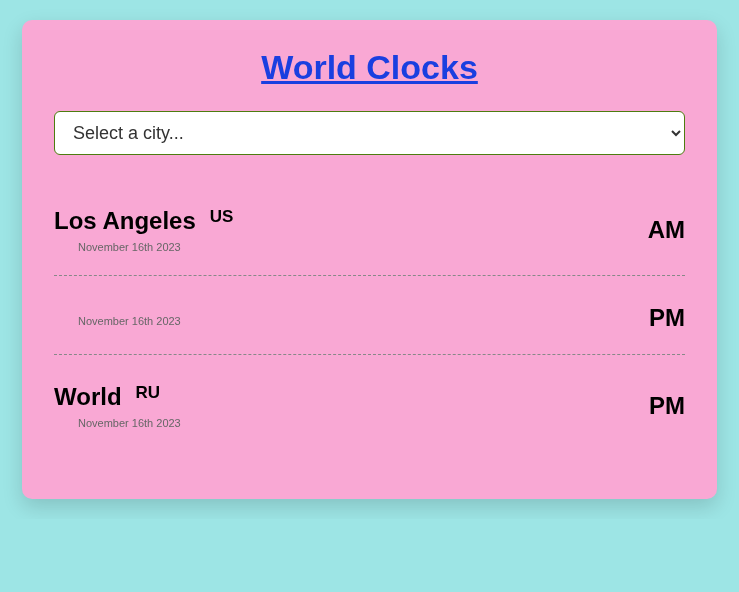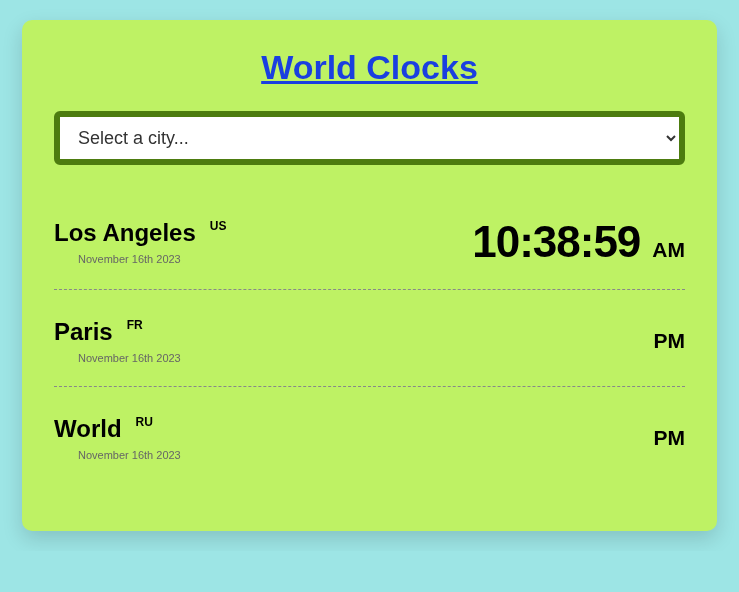--- a/index.html
+++ b/index.html
@@ -9,41 +9,41 @@
     }
     body {
       background: #9de5e5;
       font-family: Arial, Helvetica, sans-serif;
       padding: 20px;
       display: flex;
       justify-content: center;
       align-items: flex-start;
     }
     .card {
-      background: #bef264;
+      background: #f9a8d4;
       border-radius: 10px;
       width: 695px;
       padding: 28px 32px 48px;
       box-shadow: 0 8px 20px rgba(0,0,0,0.15);
     }
     .title {
       text-align: center;
       margin-bottom: 24px;
     }
     .title a {
       color: #1a3fe0;
       font-size: 34px;
       font-weight: bold;
       text-decoration: underline;
     }
     .city-select {
       width: 100%;
       padding: 10px 14px;
       font-size: 18px;
-      border: 6px solid #4d7c0f;
+      border: 1px solid #4d7c0f;
       border-radius: 6px;
       background: #fff;
       color: #333;
       margin-bottom: 24px;
       appearance: auto;
     }
     .clock-row {
       display: flex;
       justify-content: space-between;
       align-items: center;
@@ -60,21 +60,21 @@
       display: flex;
       align-items: flex-start;
       gap: 14px;
     }
     .city-name {
       font-size: 24px;
       font-weight: bold;
       color: #000;
     }
     .country-code {
-      font-size: 12px;
+      font-size: 17px;
       font-weight: bold;
       color: #000;
     }
     .date {
       font-size: 11px;
       color: #666;
       margin-top: 6px;
       margin-left: 24px;
     }
     .right {
@@ -82,21 +82,21 @@
       align-items: baseline;
       gap: 12px;
     }
     .time {
       font-size: 44px;
       font-weight: 900;
       color: #000;
       letter-spacing: -1px;
     }
     .ampm {
-      font-size: 21px;
+      font-size: 24px;
       font-weight: bold;
       color: #000;
     }
   </style>
 </head>
 <body>
 
 <div class="card">
   <h1 class="title">
     <a href="#">World Clocks</a>
@@ -109,31 +109,26 @@
   <div>
     <div class="clock-row">
       <div class="left">
         <div class="city-line">
           <span class="city-name">Los Angeles</span>
           <span class="country-code">US</span>
         </div>
         <span class="date">November 16th 2023</span>
       </div>
       <div class="right">
-        <span class="time">10:38:59</span>
         <span class="ampm">AM</span>
       </div>
     </div>
 
     <div class="clock-row">
       <div class="left">
-        <div class="city-line">
-          <span class="city-name">Paris</span>
-          <span class="country-code">FR</span>
-        </div>
         <span class="date">November 16th 2023</span>
       </div>
       <div class="right">
         <span class="ampm">PM</span>
       </div>
     </div>
 
     <div class="clock-row">
       <div class="left">
         <div class="city-line">

